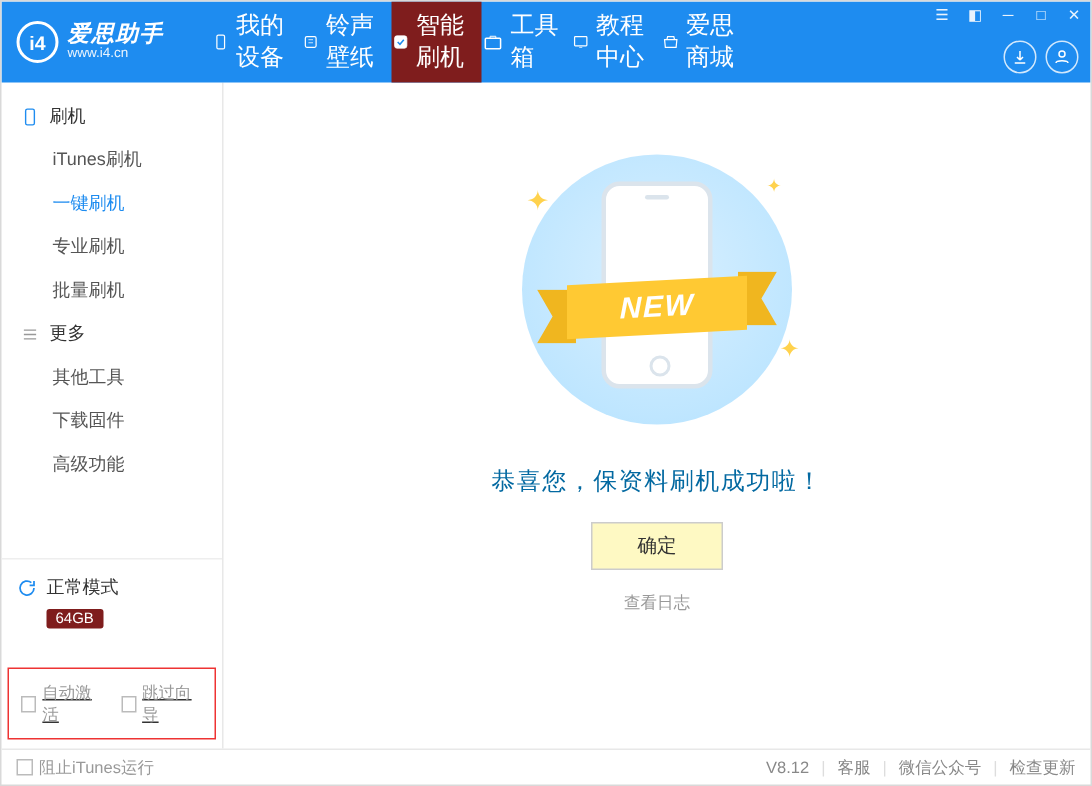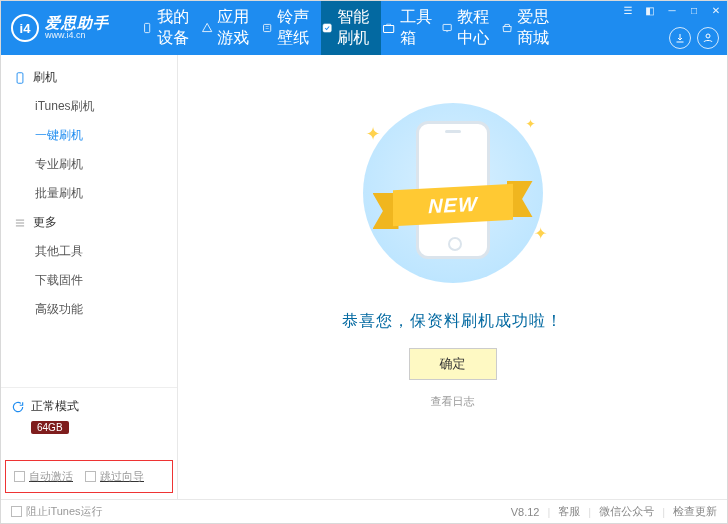--- a/index.html
+++ b/index.html
@@ -5,29 +5,29 @@
   * { box-sizing: border-box; margin: 0; padding: 0; }
   body { font-family: "Microsoft YaHei", Arial, sans-serif; font-size: 12px; color: #333; background: #fff; width: 728px; height: 524px; overflow: hidden; border: 1px solid #d9d9d9; }
   .header { background: #1e8cf0; height: 54px; display: flex; align-items: center; padding: 0 0 0 10px; color: #fff; position: relative; }
   .logo-block { display: flex; align-items: center; gap: 6px; width: 130px; }
   .logo-circle { width: 28px; height: 28px; border: 2px solid #fff; border-radius: 50%; display: flex; align-items: center; justify-content: center; font-weight: bold; font-size: 13px; }
   .logo-text { display: flex; flex-direction: column; line-height: 1.1; }
   .logo-title { font-size: 15px; font-weight: bold; letter-spacing: 1px; font-style: italic; }
   .logo-url { font-size: 9px; opacity: .9; }
   .nav { display: flex; flex: 1; height: 100%; }
   .nav-item { width: 60px; display: flex; flex-direction: row; align-items: center; justify-content: center; gap: 4px; font-size: 16px; cursor: pointer; }
-  .nav-item.active { background: #0369a1; justify-content: flex-end; }
+  .nav-item.active { background: #7f1d1d; justify-content: flex-end; }
   .nav-icon { width: 18px; height: 18px; fill: #fff; stroke: #fff; }
   .win-controls { position: absolute; top: 0; right: 0; display: flex; gap: 0; }
   .win-btn { width: 22px; height: 18px; display: flex; align-items: center; justify-content: center; font-size: 10px; cursor: pointer; color: #fff; opacity:.9;}
   .side-circles { position: absolute; right: 8px; bottom: 6px; display: flex; gap: 6px; }
   .circ-btn { width: 22px; height: 22px; border: 1.5px solid rgba(255,255,255,.8); border-radius: 50%; display: flex; align-items: center; justify-content: center; cursor: pointer; }
   .circ-btn svg { width: 12px; height: 12px; fill: none; stroke: #fff; stroke-width: 2; }
   .body { display: flex; height: calc(100% - 54px - 24px); }
-  .sidebar { width: 177px; border-right: 1px solid #e8e8e8; display: flex; flex-direction: column; }
+  .sidebar { width: 148px; border-right: 1px solid #e8e8e8; display: flex; flex-direction: column; }
   .sb-scroll { flex: 1; overflow: auto; padding-top: 8px; }
   .sb-group-title { display: flex; align-items: center; gap: 6px; padding: 6px 12px; font-size: 12px; color: #333; cursor: pointer; }
   .sb-group-title .ico { width: 14px; height: 14px; stroke: #1e8cf0; fill: none; stroke-width: 1.6; }
   .sb-group-title .ico.gray { stroke: #999; }
   .sb-item { padding: 6px 10px 6px 34px; font-size: 12px; color: #555; cursor: pointer; }
   .sb-item.active { color: #1e8cf0; }
   .sb-bottom { border-top: 1px solid #eee; padding: 6px 10px; }
   .mode-row { display: flex; align-items: center; gap: 6px; padding: 4px 0; cursor: pointer; }
   .mode-row .dot { width: 14px; height: 14px; border-radius: 50%; display:flex;align-items:center;justify-content:center; }
   .mode-row .dot svg{width:14px;height:14px;}
@@ -69,26 +69,20 @@
   </div>
   <div class="nav" id="nav">
       <div class="nav-item">
         <svg class="nav-icon" viewBox="0 0 24 24">
           <rect x="7" y="3" width="10" height="18" rx="2" fill="none" stroke="#fff" stroke-width="1.6"></rect>
         </svg>
         <span>我的设备</span>
       </div>
       <div class="nav-item">
         <svg class="nav-icon" viewBox="0 0 24 24">
-          <path d="M12 3l9 16H3z" fill="none" stroke="#fff" stroke-width="1.6"></path>
-        </svg>
-        <span>应用游戏</span>
-      </div>
-      <div class="nav-item">
-        <svg class="nav-icon" viewBox="0 0 24 24">
           <rect x="5" y="5" width="14" height="14" rx="2" fill="none" stroke="#fff" stroke-width="1.6"></rect>
           <path d="M9 9h6M9 13h6" stroke="#fff"></path>
         </svg>
         <span>铃声壁纸</span>
       </div>
       <div class="nav-item active">
         <svg class="nav-icon" viewBox="0 0 24 24">
           <rect x="4" y="4" width="16" height="16" rx="3" fill="#fff"></rect>
           <path d="M8 12l3 3 5-6" stroke="#1e8cf0" stroke-width="2" fill="none"></path>
         </svg>

